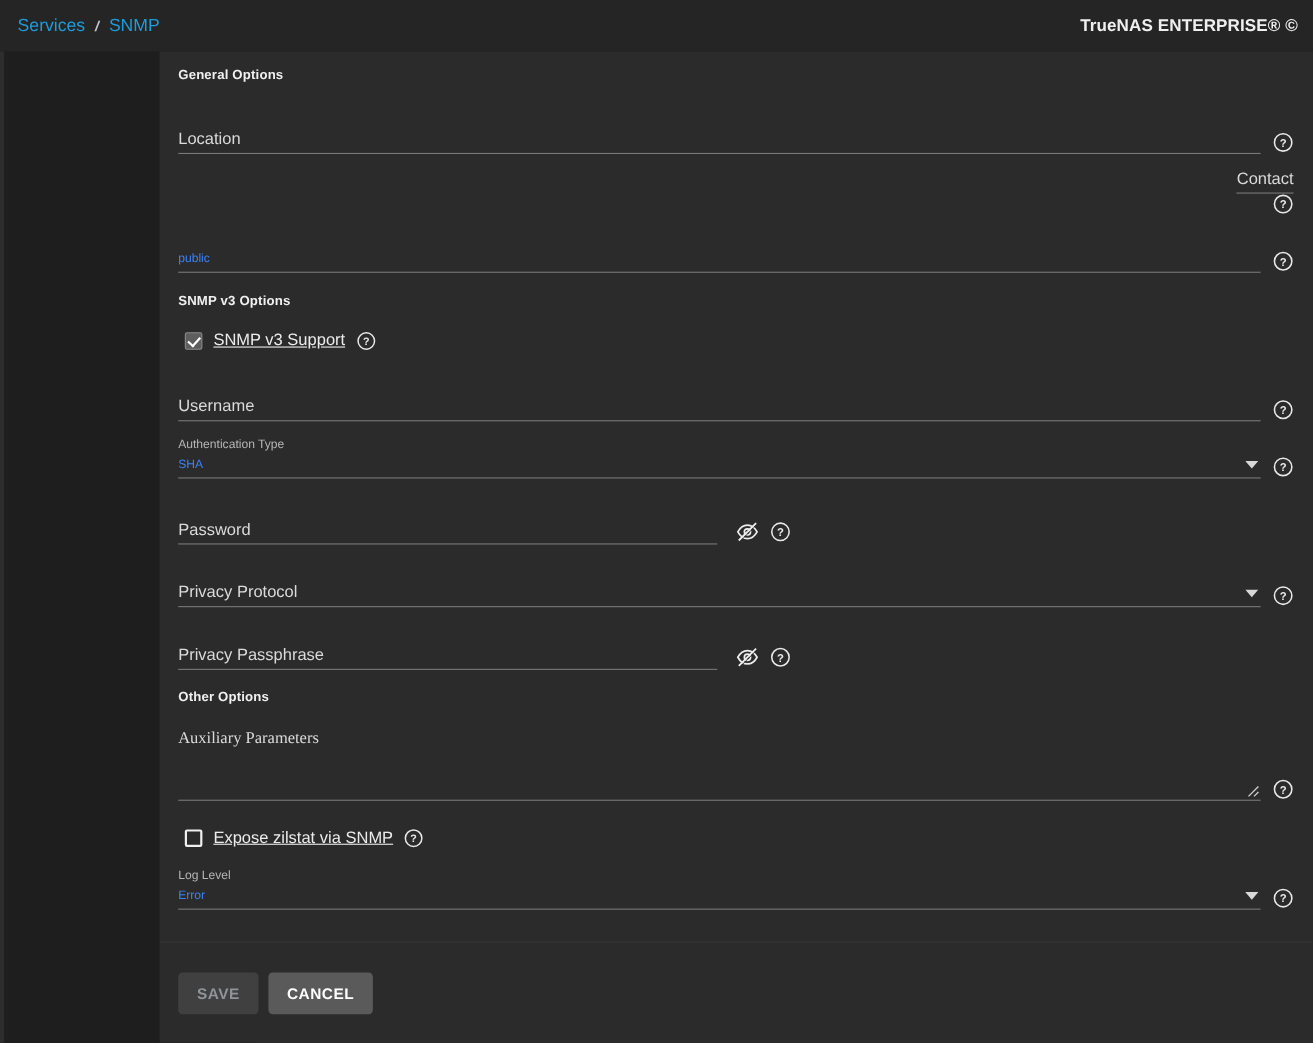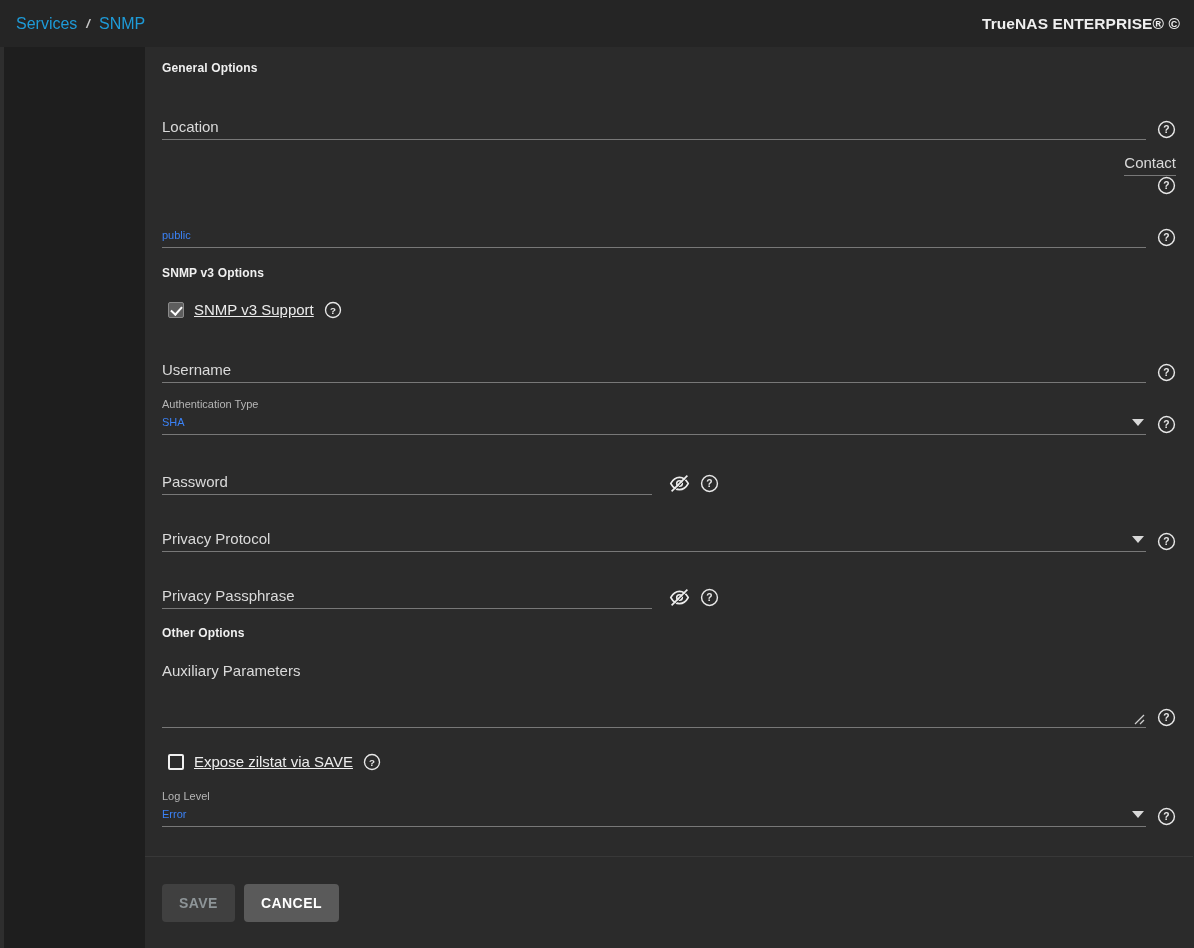--- a/index.html
+++ b/index.html
@@ -157,20 +157,21 @@
   .textarea-field {
     position: relative;
     display: flex;
     align-items: flex-end;
   }
   .textarea-body {
     position: relative;
     flex: 1 1 auto;
     height: 66px;
     border-bottom: 1px solid #787878;
+    font-family: Liberation Serif, serif;
   }
   .textarea-body .placeholder-label {
     position: absolute;
     top: 0; left: 0;
   }
   .resize-grip {
     position: absolute;
     right: 1px; bottom: 2px;
     width: 11px; height: 11px;
   }
@@ -358,21 +359,21 @@
       <div class="trailing">
         <svg class="help-icon" width="19" height="19" viewBox="0 0 24 24">
           <circle cx="12" cy="12" r="10" fill="none" stroke="#e8e8e8" stroke-width="1.8"></circle>
           <text x="12" y="17" text-anchor="middle" font-family="Liberation Sans, sans-serif" font-size="13" font-weight="bold" fill="#e8e8e8">?</text>
         </svg>
       </div>
     </div>
 
     <div class="checkrow" style="margin-top:25px; padding-left:6px;">
       <span class="checkbox off"></span>
-      <span class="check-label">Expose zilstat via SAVE</span>
+      <span class="check-label">Expose zilstat via SNMP</span>
       <svg class="help-icon" width="18" height="18" viewBox="0 0 24 24">
         <circle cx="12" cy="12" r="10" fill="none" stroke="#e8e8e8" stroke-width="1.8"></circle>
         <text x="12" y="17" text-anchor="middle" font-family="Liberation Sans, sans-serif" font-size="13" font-weight="bold" fill="#e8e8e8">?</text>
       </svg>
     </div>
 
     <div class="field" style="height:44px; margin-top:12px;">
       <div class="field-body">
         <span class="float-label">Log Level</span>
         <span class="field-value">Error</span>

